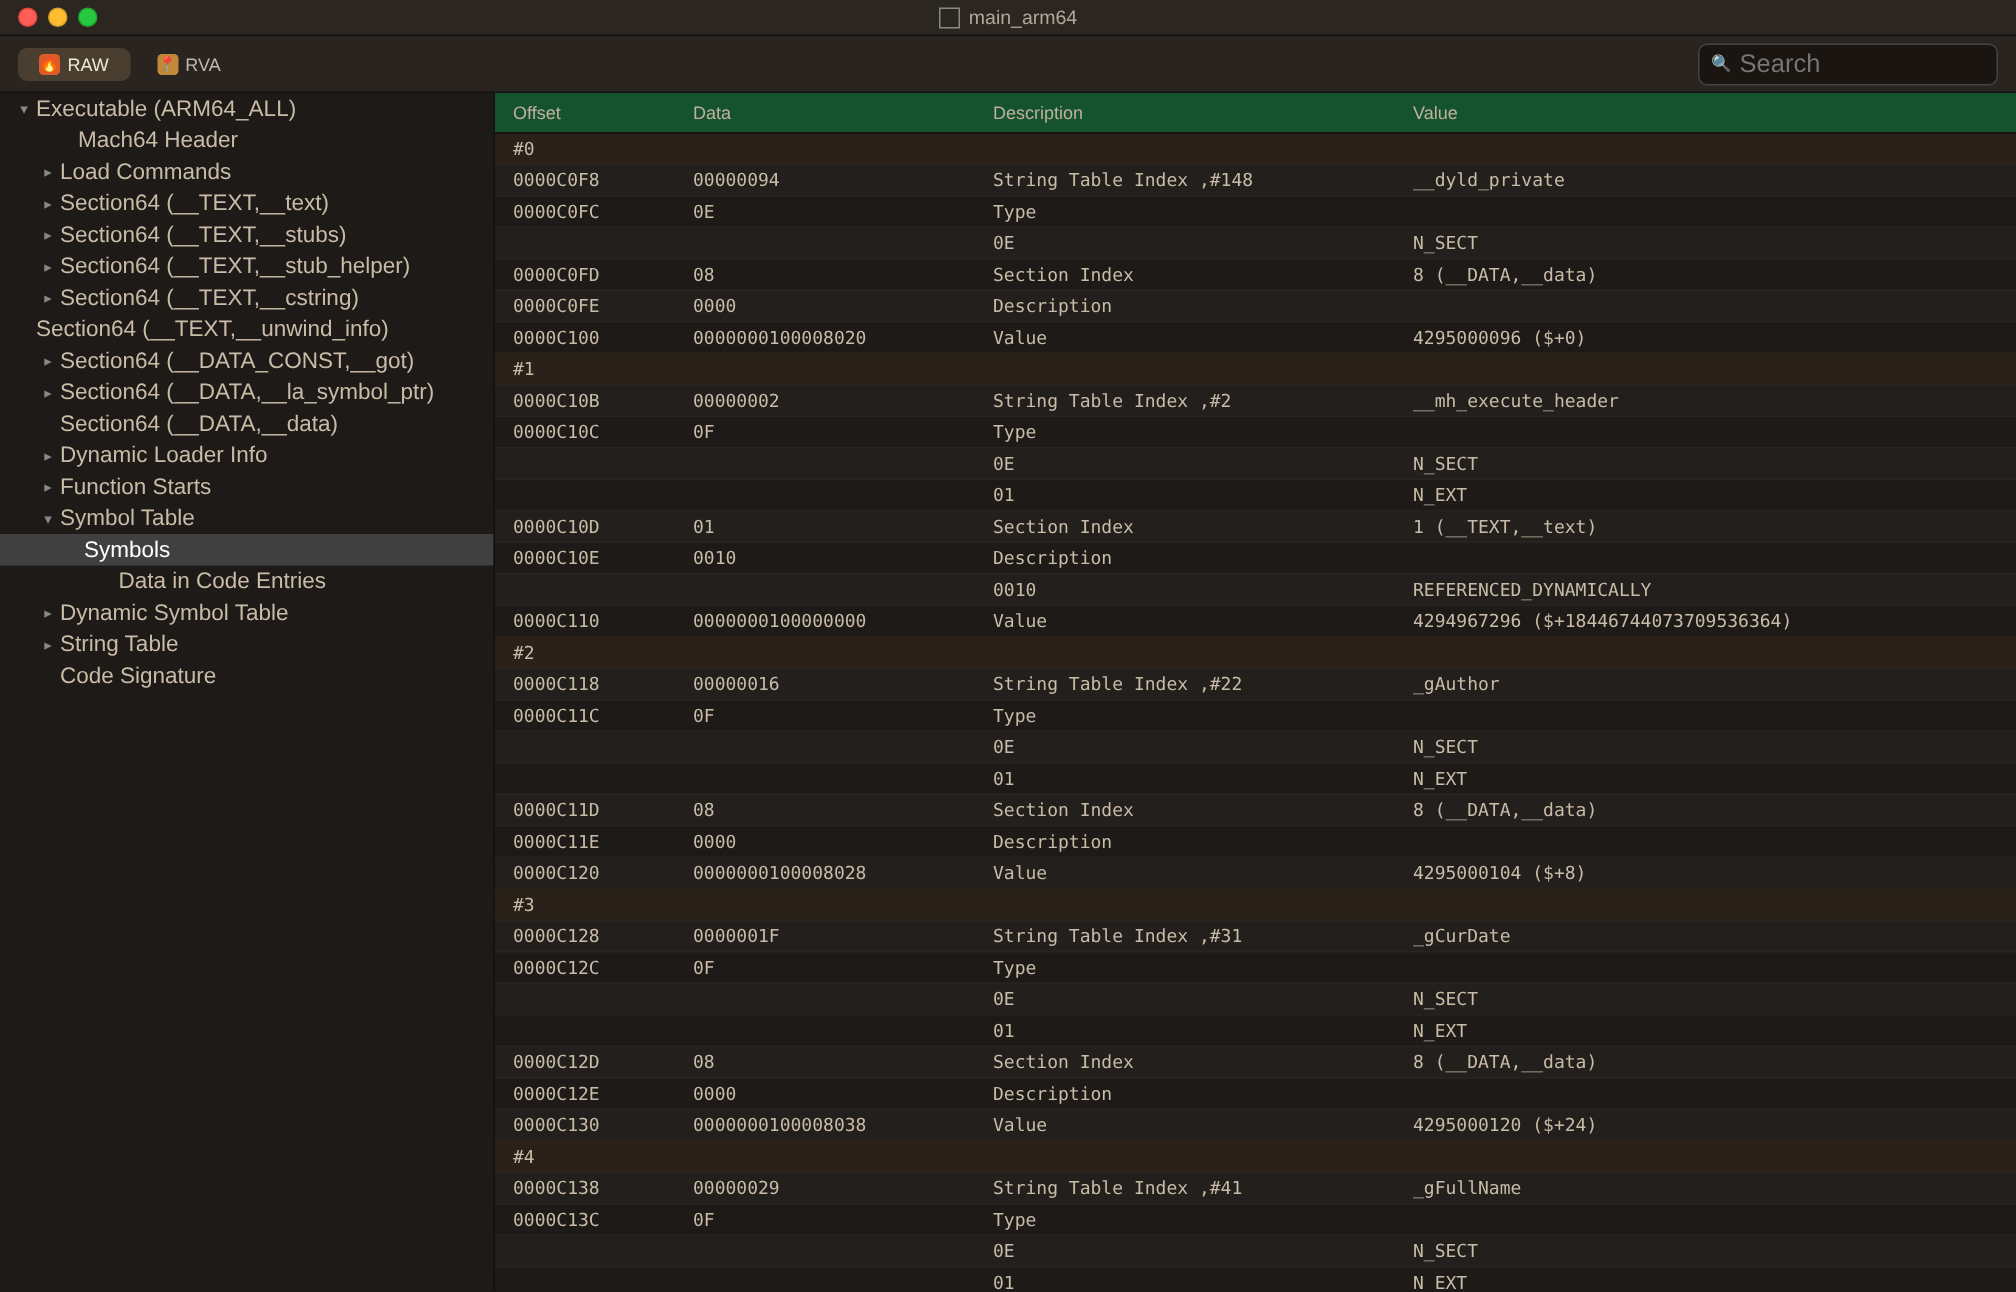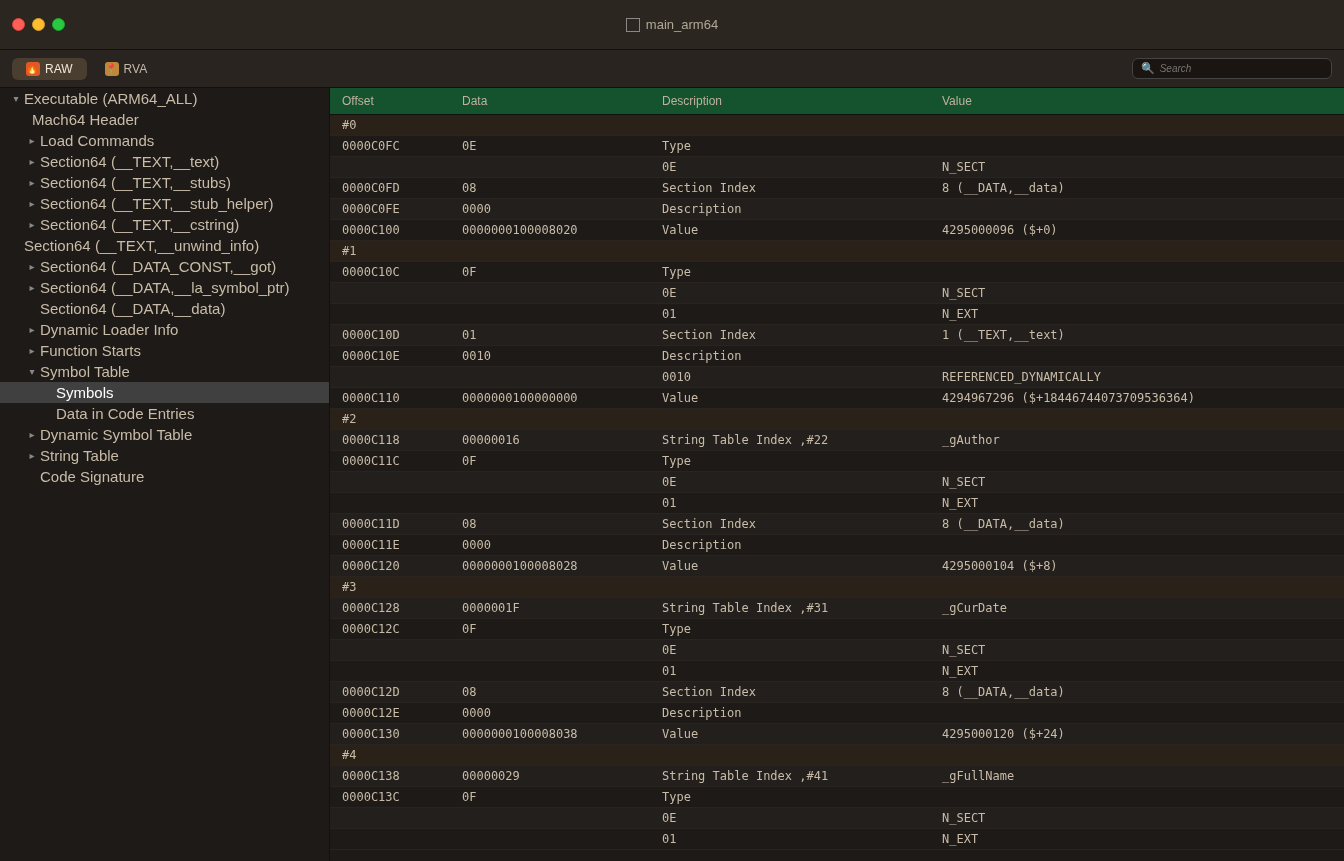--- a/index.html
+++ b/index.html
@@ -11,21 +11,21 @@
       height: 861px;
       width: 1344px;
       overflow: hidden;
       display: flex;
       flex-direction: column;
     }
 
     
     .titlebar {
       background: #2c2620;
-      height: 50px;
+      height: 24px;
       display: flex;
       align-items: center;
       justify-content: center;
       position: relative;
       border-bottom: 1px solid #111;
       flex-shrink: 0;
     }
     .traffic-lights {
       position: absolute;
       left: 12px;
@@ -104,23 +104,22 @@
       border-radius: 6px;
       padding: 3px 8px;
       gap: 5px;
       width: 200px;
     }
     .toolbar-search input {
       background: transparent;
       border: none;
       outline: none;
       color: #c0b8a8;
-      font-size: 10px;
+      font-size: 17px;
       width: 100%;
-      font-style: italic;
     }
     .search-icon-svg {
       color: #888;
       font-size: 11px;
     }
 
     
     .main-layout {
       display: flex;
       flex: 1;
@@ -250,21 +249,21 @@
   </div>
 </div>
 
 <div class="main-layout">
 
   <div class="sidebar">
   <div class="tree-item" style="padding-left: 8px;">
         <span class="chevron">▾</span>
         <span class="tree-label">Executable (ARM64_ALL)</span>
       </div>
-      <div class="tree-item" style="padding-left: 16px;">
+      <div class="tree-item" style="padding-left: 36px;">
         <span class="chevron"></span>
         <span class="tree-label">Mach64 Header</span>
       </div>
       <div class="tree-item" style="padding-left: 24px;">
         <span class="chevron">▸</span>
         <span class="tree-label">Load Commands</span>
       </div>
       <div class="tree-item" style="padding-left: 24px;">
         <span class="chevron">▸</span>
         <span class="tree-label">Section64 (__TEXT,__text)</span>
@@ -306,21 +305,21 @@
         <span class="tree-label">Function Starts</span>
       </div>
       <div class="tree-item" style="padding-left: 24px;">
         <span class="chevron">▾</span>
         <span class="tree-label">Symbol Table</span>
       </div>
       <div class="tree-item selected" style="padding-left: 40px;">
         <span class="chevron"></span>
         <span class="tree-label">Symbols</span>
       </div>
-      <div class="tree-item" style="padding-left: 40px;">
+      <div class="tree-item" style="padding-left: 63px;">
         <span class="chevron"></span>
         <span class="tree-label">Data in Code Entries</span>
       </div>
       <div class="tree-item" style="padding-left: 24px;">
         <span class="chevron">▸</span>
         <span class="tree-label">Dynamic Symbol Table</span>
       </div>
       <div class="tree-item" style="padding-left: 24px;">
         <span class="chevron">▸</span>
         <span class="tree-label">String Table</span>
@@ -338,20 +337,26 @@
           <th class="col-offset">Offset</th>
           <th class="col-data">Data</th>
           <th class="col-desc">Description</th>
           <th class="col-value">Value</th>
         </tr>
       </thead>
       <tbody id="table-body">
       <tr class="group-row">
             <td colspan="4">#0</td>
           </tr>
+          <tr class="row-even">
+            <td>0000C0F8</td>
+            <td>00000094</td>
+            <td>String Table Index ,#148</td>
+            <td>__dyld_private</td>
+          </tr>
           <tr class="row-odd">
             <td>0000C0FC</td>
             <td>0E</td>
             <td>Type</td>
             <td></td>
           </tr>
           <tr class="row-even">
             <td></td>
             <td></td>
             <td>0E</td>
@@ -371,20 +376,26 @@
           </tr>
           <tr class="row-odd">
             <td>0000C100</td>
             <td>0000000100008020</td>
             <td>Value</td>
             <td>4295000096 ($+0)</td>
           </tr>
           <tr class="group-row">
             <td colspan="4">#1</td>
           </tr>
+          <tr class="row-even">
+            <td>0000C10B</td>
+            <td>00000002</td>
+            <td>String Table Index ,#2</td>
+            <td>__mh_execute_header</td>
+          </tr>
           <tr class="row-odd">
             <td>0000C10C</td>
             <td>0F</td>
             <td>Type</td>
             <td></td>
           </tr>
           <tr class="row-even">
             <td></td>
             <td></td>
             <td>0E</td>

